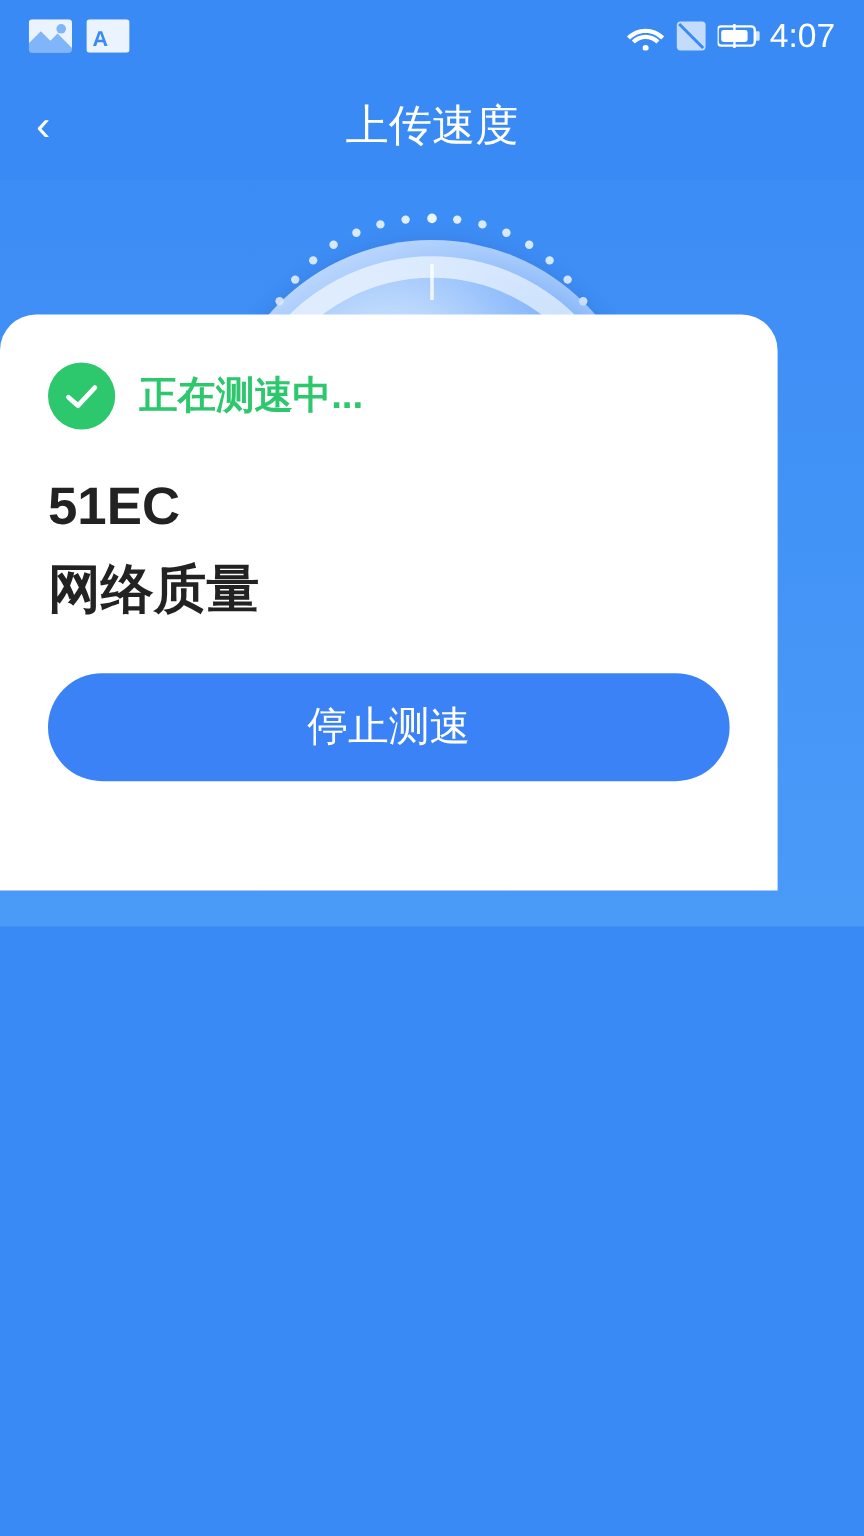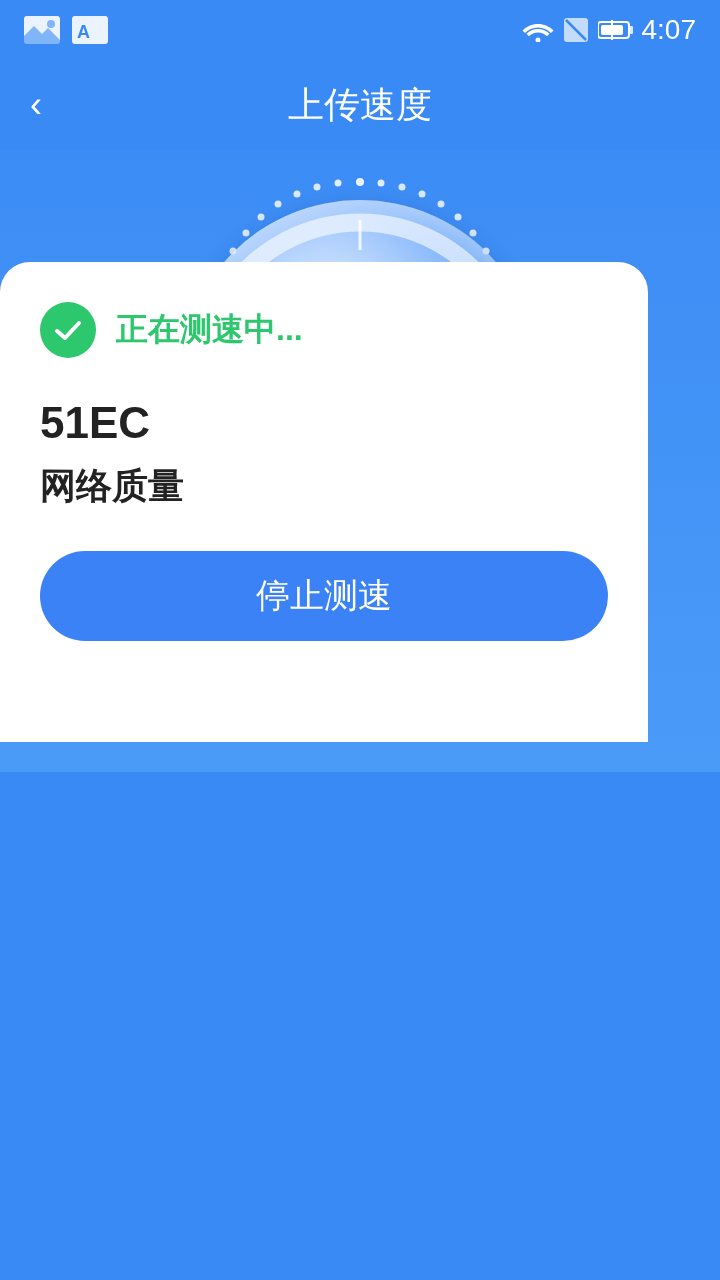--- a/index.html
+++ b/index.html
@@ -191,21 +191,21 @@
       margin-bottom: 14px;
     }
 
     .server-status {
       font-size: 26px;
       color: #999;
       margin-bottom: 50px;
     }
 
     .quality-label {
-      font-size: 36px;
+      font-size: 44px;
       font-weight: 600;
       color: #222;
       margin-bottom: 40px;
     }
 
     .stop-btn {
       width: 100%;
       height: 90px;
       background: #3b82f6;
       border: none;

